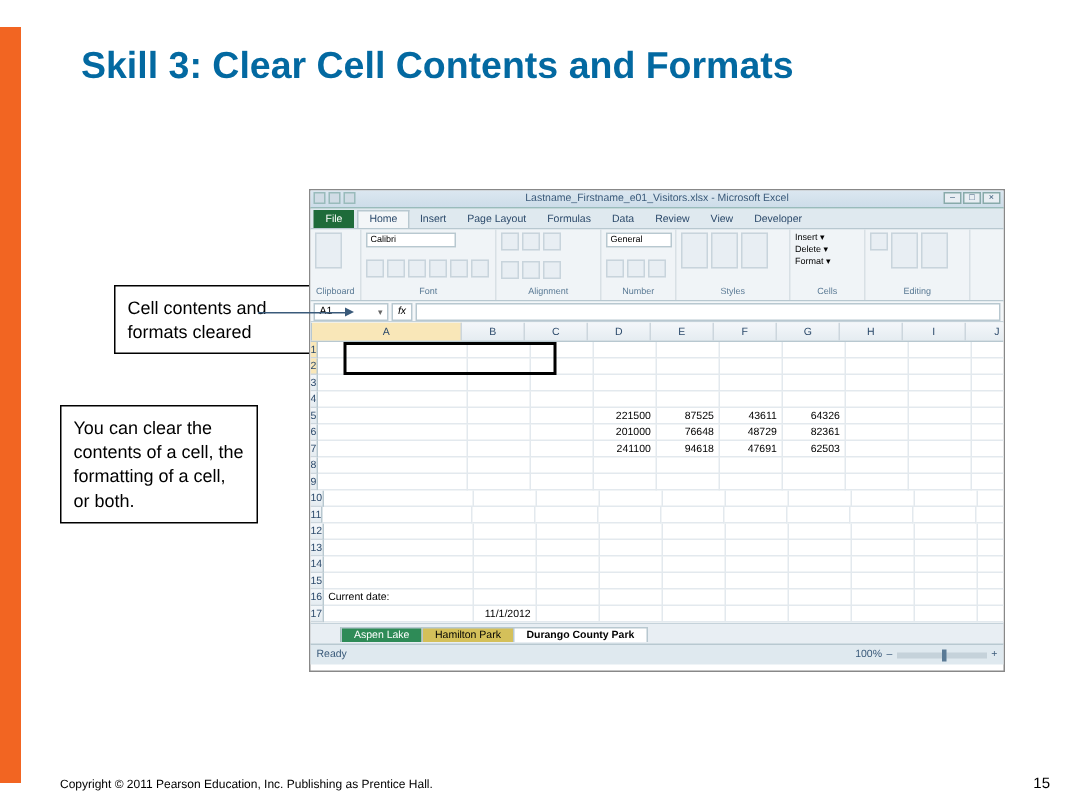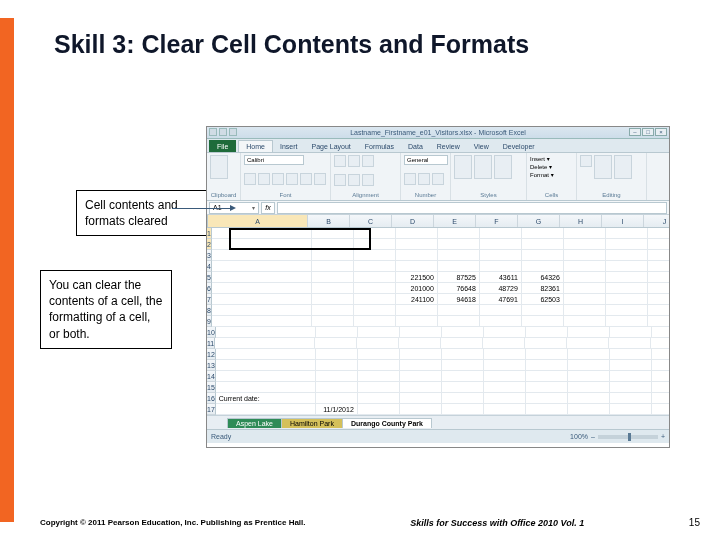--- a/index.html
+++ b/index.html
@@ -1,18 +1,18 @@
 <!DOCTYPE html>
 <html><head>
 <meta charset="utf-8">
 <style>
   * { box-sizing: border-box; margin: 0; padding: 0; }
   body { width: 720px; height: 540px; background: #fff; font-family: Arial, sans-serif; position: relative; }
   .orange-bar { position: absolute; left: 0; top: 18px; width: 14px; height: 504px; background: #f26522; }
-  .title { position: absolute; left: 54px; top: 30px; font-size: 25px; font-weight: bold; color: #0f172a; }
+  .title { position: absolute; left: 54px; top: 30px; font-size: 25px; font-weight: bold; color: #0369a1; }
   .callout { position: absolute; border: 1px solid #000; background: #fff; padding: 6px 8px; font-size: 12px; line-height: 1.35; width: 132px; }
   .callout1 { left: 40px; top: 190px; margin-left: 36px; }
   .callout2 { left: 40px; top: 270px; }
   .excel { position: absolute; left: 206px; top: 126px; width: 464px; height: 322px; border: 1px solid #888; background: #fff; font-size: 8px; }
   .ex-titlebar { height: 12px; background: linear-gradient(#dbe7f0,#cddde9); border-bottom: 1px solid #9bb; display: flex; align-items: center; justify-content: center; color: #3a5a7a; font-size: 7px; position: relative; }
   .ex-titlebar .wbtns { position: absolute; right: 2px; top: 1px; display: flex; gap: 1px; }
   .ex-titlebar .wbtns span { width: 12px; height: 8px; border: 1px solid #8aa; background: #e8eef3; font-size: 6px; text-align: center; line-height: 7px; }
   .ex-qat { position: absolute; left: 2px; top: 1px; display: flex; gap: 2px; }
   .ex-qat span { width: 8px; height: 8px; background: #d0dce5; border: 1px solid #9bb; }
   .ribbon-tabs { height: 14px; background: #dfe9ef; display: flex; align-items: end; padding-left: 2px; gap: 0; border-bottom: 1px solid #b8c8d0; font-size: 7px; }
@@ -50,21 +50,21 @@
   .stab.c1 { background: #2e8b57; color: #fff; }
   .stab.c2 { background: #d4c05a; }
   .stab.active { background: #fff; font-weight: bold; }
   .statusbar { height: 14px; background: #dfe9ef; border-top: 1px solid #b8c8d0; display: flex; align-items: center; justify-content: space-between; font-size: 7px; padding: 0 4px; color: #3a5a7a; }
   .zoomctl { display: flex; align-items: center; gap: 3px; }
   .zslider { width: 60px; height: 4px; background: #c5d2da; position: relative; }
   .zslider::after { content: ""; position: absolute; left: 50%; top: -2px; width: 3px; height: 8px; background: #5a7a95; }
   .ptr-line { position: absolute; height: 1px; background: #3a5a7a; z-index: 5; }
   .ptr-line::after { content: ""; position: absolute; right: -4px; top: -3px; border-left: 6px solid #3a5a7a; border-top: 3px solid transparent; border-bottom: 3px solid transparent; }
   .footer { position: absolute; bottom: 12px; left: 40px; right: 20px; display: flex; justify-content: space-between; align-items: center; font-size: 8px; }
-  .copyright { font-weight: bold; }
+  .copyright { font-weight: normal; }
   .booktitle { font-style: italic; font-weight: bold; font-size: 9px; }
   .pagenum { font-size: 10px; }
 </style>
 </head>
 <body>
 
 <div class="orange-bar"></div>
 <div class="title">Skill 3: Clear Cell Contents and Formats</div>
 
 <div class="callout callout1">Cell contents and formats cleared</div>
@@ -420,15 +420,14 @@
       <span>100%</span>
       <span>–</span>
       <div class="zslider"></div>
       <span>+</span>
     </div>
   </div>
 </div>
 
 <div class="footer">
   <span class="copyright">Copyright © 2011 Pearson Education, Inc. Publishing as Prentice Hall.</span>
-  <span class="booktitle">Skills for Success with Office 2010 Vol. 1</span>
   <span class="pagenum">15</span>
 </div>
 
 </body></html>

